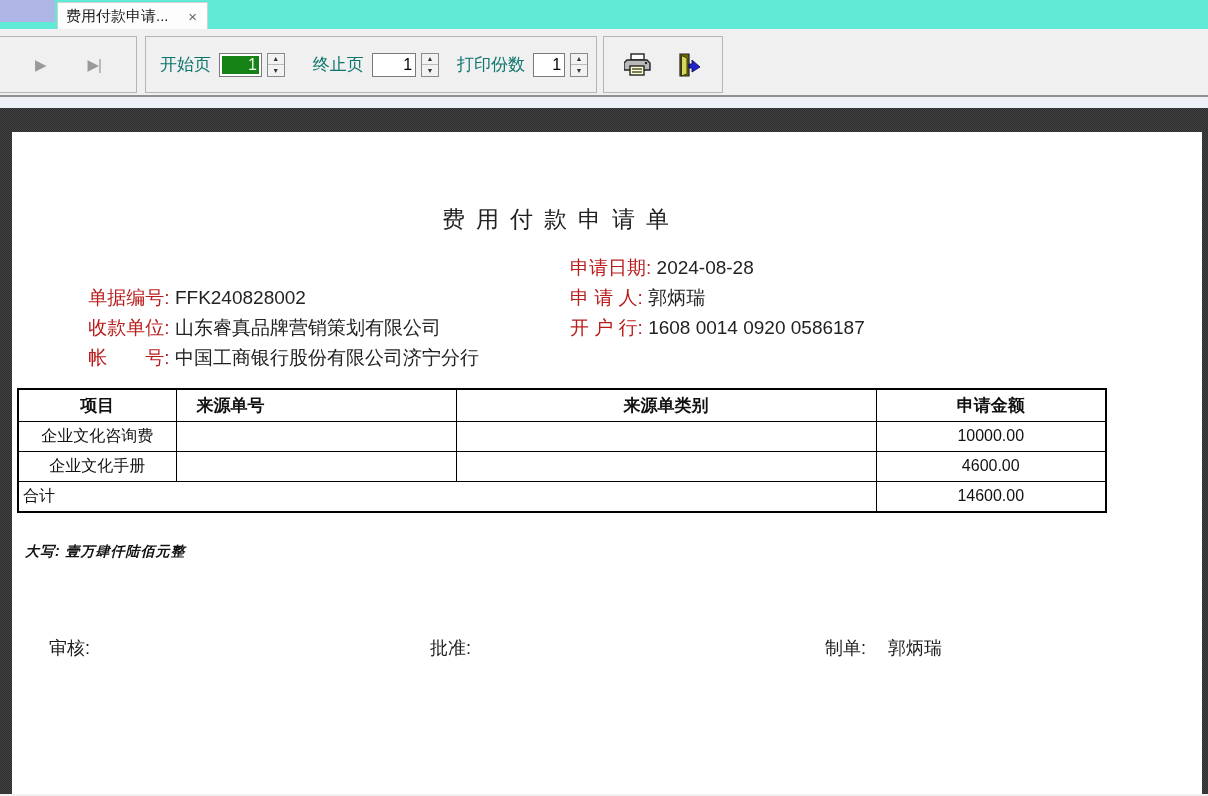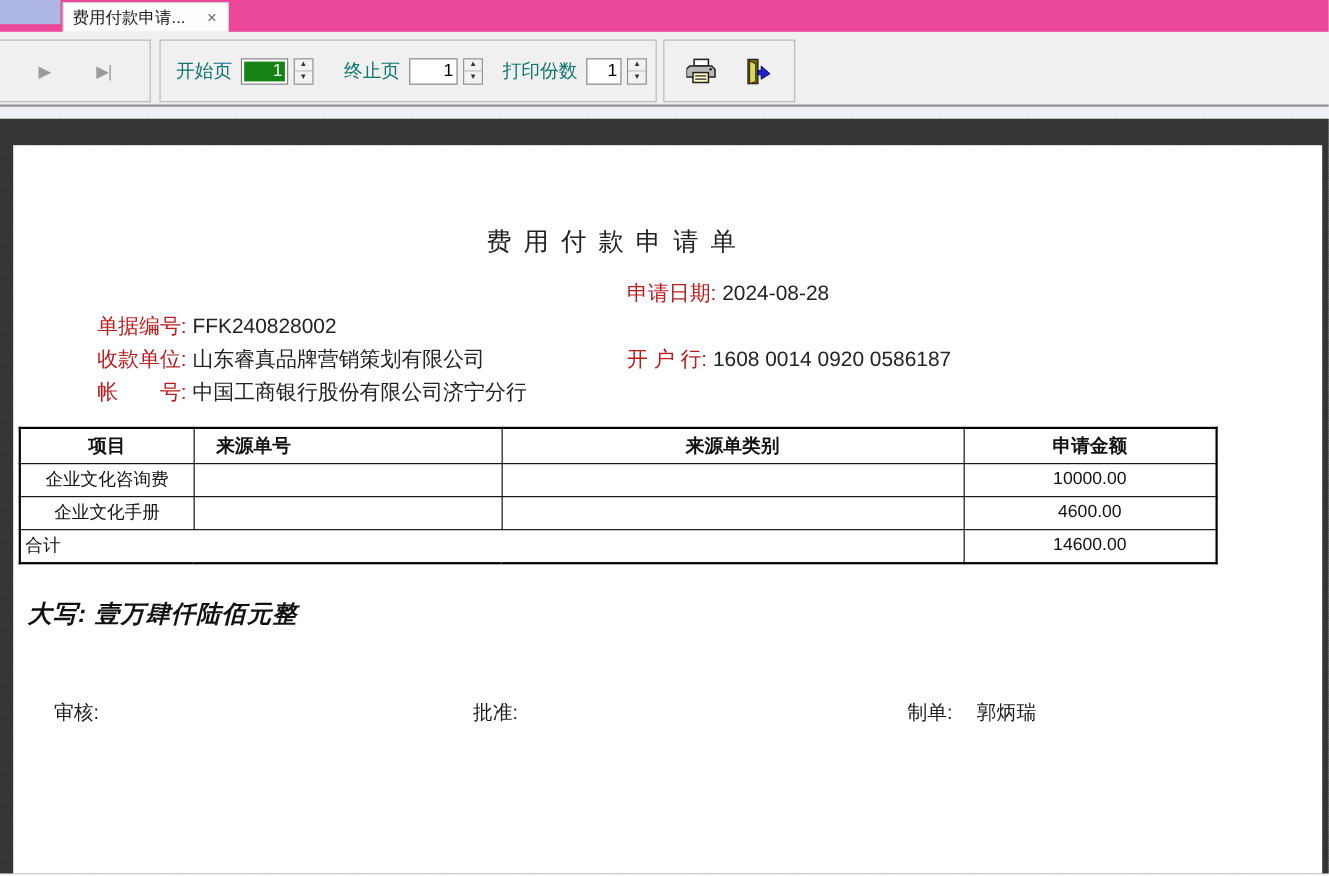--- a/index.html
+++ b/index.html
@@ -2,21 +2,21 @@
 <html><head>
 <meta charset="utf-8">
 <style>
   * { margin:0; padding:0; box-sizing:border-box; }
   html,body { width:1208px; height:796px; overflow:hidden; }
   body { font-family:"Liberation Sans", sans-serif; background:#f0f0f0; }
 
   .app { position:relative; width:1208px; height:796px; }
 
   
-  .titlebar { position:relative; height:29px; background:#ec4899; }
+  .titlebar { position:relative; height:29px; background:#5eead4; }
   .lavender-block { position:absolute; left:0; top:0; width:55px; height:22px; background:#aeb6e6; }
   .tab { position:absolute; left:57px; top:2px; width:151px; height:27px;
          background:#fdfdfd; border:1px solid #d0d0d0; border-bottom:none;
          display:flex; align-items:center; padding:0 8px; gap:6px; }
   .tab-title { font-size:15px; color:#1a1a1a; white-space:nowrap; overflow:hidden; flex:1; }
   .tab-close { font-size:15px; color:#666; line-height:1; padding:0 2px; cursor:default; }
 
   
   .toolbar { position:relative; height:68px; background:#f0f0f0;
              border-bottom:2px solid #8f8f8f; display:flex; align-items:flex-start; }
@@ -73,21 +73,21 @@
   th.c-item  { width:158px; } th.c-src { width:280px; }
   th.c-type  { width:420px; } th.c-amt { width:230px;margin-top:46px; }
   tr.hdr th { height:32px; font-size:17px; font-weight:bold; text-align:center; }
   tr.hdr th.c-src { text-align:left; padding-left:20px; }
   tr.data td { height:30px; text-align:center; }
   tr.total td { height:31px; }
   td.total-label { text-align:left; padding-left:4px; }
   td.amt { text-align:center; }
 
   .amount-words { position:absolute; top:411px; left:8px;
-                  font-size:22px; font-weight:bold; font-style:italic; color:#111;
+                  font-size:14px; font-weight:bold; font-style:italic; color:#111;
                   letter-spacing:1px; white-space:pre; }
   .sign-row { position:absolute; top:504px; left:0; width:1088px; height:26px; font-size:18px; }
   .sign-shenhe { position:absolute; left:32px; }
   .sign-pizhun { position:absolute; left:413px; }
   .sign-zhidan { position:absolute; left:808px; }
   .sign-zhidan .val { margin-left:22px; }
 </style>
 </head>
 <body>
 
@@ -162,20 +162,21 @@
 
         <div class="doc-title">费用付款申请单</div>
 
         <div class="info">
           <div class="info-row">
             <span class="lbl">单据编号: </span><span class="val">FFK240828002</span>
             <span class="info-right"><span class="lbl">申请日期: </span><span class="val">2024-08-28</span></span>
           </div>
           <div class="info-row">
             <span class="lbl">收款单位: </span><span class="val">山东睿真品牌营销策划有限公司</span>
+            <span class="info-right"><span class="lbl">申 请 人: </span><span class="val">郭炳瑞</span></span>
           </div>
           <div class="info-row">
             <span class="lbl">帐　　号: </span><span class="val">中国工商银行股份有限公司济宁分行</span>
             <span class="info-right"><span class="lbl">开 户 行: </span><span class="val">1608 0014 0920 0586187</span></span>
           </div>
         </div>
 
         <table class="items">
           <tbody>
               <tr class="hdr">

